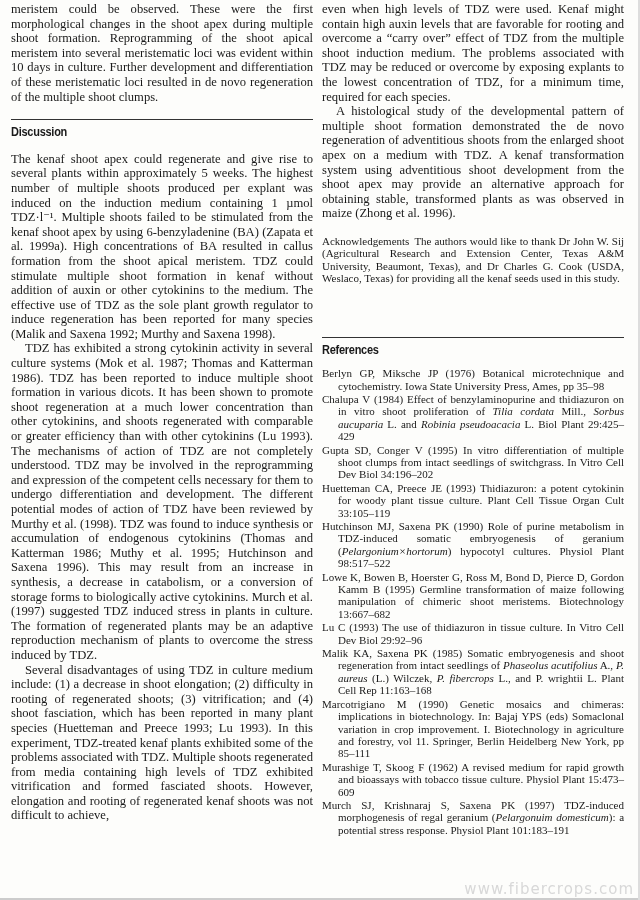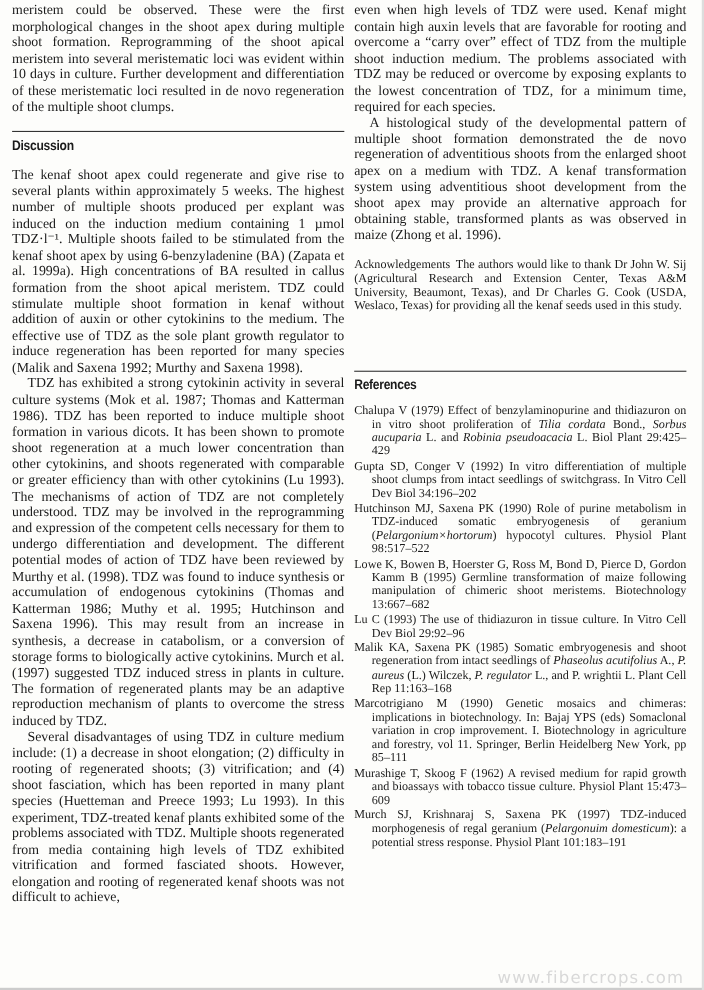--- a/index.html
+++ b/index.html
@@ -11,21 +11,21 @@
   p { margin:0; }
   p.indent { text-indent:14px; }
   .rule { border-top:1.5px solid #333; margin:0; }
   .heading { font-family:"Liberation Sans", "DejaVu Sans", sans-serif; font-weight:bold; font-size:12.5px;
              letter-spacing:-0.3px; margin:5px 0 0 0; transform:scaleX(0.88); transform-origin:left; }
   .ack { font-size:11px; line-height:12.4px; }
   .ack b { font-weight:normal; margin-right:5px; }
   .refs { font-size:11px; line-height:12.4px; }
   .ref { padding-left:16px; text-indent:-16px; margin:0 0 1px 0; }
   .ref i { }
-  .watermark { position:absolute; right:18px; bottom:2px; color:#d8d8d8; font-family:"DejaVu Sans", sans-serif;
+  .watermark { position:absolute; right:6px; bottom:2px; color:#d8d8d8; font-family:"DejaVu Sans", sans-serif;
                font-size:15px; letter-spacing:1px; }
   .bottom-border { position:absolute; left:0; right:0; bottom:0; height:2px; background:#ccc; }
   .right-border { position:absolute; top:0; bottom:0; right:0; width:2px; background:#ddd; }
 </style>
 </head>
 <body>
 
 <div class="col col-left">
   <p>meristem could be observed. These were the first morphological changes in the shoot apex during multiple shoot formation. Reprogramming of the shoot apical meristem into several meristematic loci was evident within 10 days in culture. Further development and differentiation of these meristematic loci resulted in de novo regeneration of the multiple shoot clumps.</p>
   <div style="height:15px"></div>
@@ -40,26 +40,28 @@
 <div class="col col-right">
   <p>even when high levels of TDZ were used. Kenaf might contain high auxin levels that are favorable for rooting and overcome a “carry over” effect of TDZ from the multiple shoot induction medium. The problems associated with TDZ may be reduced or overcome by exposing explants to the lowest concentration of TDZ, for a minimum time, required for each species.</p>
   <p class="indent">A histological study of the developmental pattern of multiple shoot formation demonstrated the de novo regeneration of adventitious shoots from the enlarged shoot apex on a medium with TDZ. A kenaf transformation system using adventitious shoot development from the shoot apex may provide an alternative approach for obtaining stable, transformed plants as was observed in maize (Zhong et al. 1996).</p>
   <div style="height:14px"></div>
   <p class="ack"><b>Acknowledgements</b><span>The authors would like to thank Dr John W. Sij (Agricultural Research and Extension Center, Texas A&amp;M University, Beaumont, Texas), and Dr Charles G. Cook (USDA, Weslaco, Texas) for providing all the kenaf seeds used in this study.</span></p>
   <div style="height:52px"></div>
   <div class="rule"></div>
   <div class="heading">References</div>
   <div style="height:10px"></div>
   <div class="refs">
-    <p class="ref"><span>Chalupa V (1979) Effect of benzylaminopurine and thidiazuron on in vitro shoot proliferation of </span><i>Tilia cordata</i><span> Bond., </span><i>Sorbus aucuparia</i><span> L. and </span><i>Robinia pseudoacacia</i><span> L. Biol Plant 29:425–429</span></p>
-    <p class="ref"><span>Gupta SD, Conger V (1992) In vitro differentiation of multiple shoot clumps from intact seedlings of switchgrass. In Vitro Cell Dev Biol 34:196–202</span></p>
+    <p class="ref"><span>Berlyn GP, Miksche JP (1976) Botanical microtechnique and cytochemistry. Iowa State University Press, Ames, pp 35–98</span></p>
+    <p class="ref"><span>Chalupa V (1984) Effect of benzylaminopurine and thidiazuron on in vitro shoot proliferation of </span><i>Tilia cordata</i><span> Mill., </span><i>Sorbus aucuparia</i><span> L. and </span><i>Robinia pseudoacacia</i><span> L. Biol Plant 29:425–429</span></p>
+    <p class="ref"><span>Gupta SD, Conger V (1995) In vitro differentiation of multiple shoot clumps from intact seedlings of switchgrass. In Vitro Cell Dev Biol 34:196–202</span></p>
+    <p class="ref"><span>Huetteman CA, Preece JE (1993) Thidiazuron: a potent cytokinin for woody plant tissue culture. Plant Cell Tissue Organ Cult 33:105–119</span></p>
     <p class="ref"><span>Hutchinson MJ, Saxena PK (1990) Role of purine metabolism in TDZ-induced somatic embryogenesis of geranium (</span><i>Pelargonium×hortorum</i><span>) hypocotyl cultures. Physiol Plant 98:517–522</span></p>
     <p class="ref"><span>Lowe K, Bowen B, Hoerster G, Ross M, Bond D, Pierce D, Gordon Kamm B (1995) Germline transformation of maize following manipulation of chimeric shoot meristems. Biotechnology 13:667–682</span></p>
     <p class="ref"><span>Lu C (1993) The use of thidiazuron in tissue culture. In Vitro Cell Dev Biol 29:92–96</span></p>
-    <p class="ref"><span>Malik KA, Saxena PK (1985) Somatic embryogenesis and shoot regeneration from intact seedlings of </span><i>Phaseolus acutifolius</i><span> A., </span><i>P. aureus</i><span> (L.) Wilczek, </span><i>P. regulator</i><span> L., and P. wrightii L. Plant Cell Rep 11:163–168</span></p>
+    <p class="ref"><span>Malik KA, Saxena PK (1985) Somatic embryogenesis and shoot regeneration from intact seedlings of </span><i>Phaseolus acutifolius</i><span> A., </span><i>P. aureus</i><span> (L.) Wilczek, </span><i>P. fibercrops</i><span> L., and P. wrightii L. Plant Cell Rep 11:163–168</span></p>
     <p class="ref"><span>Marcotrigiano M (1990) Genetic mosaics and chimeras: implications in biotechnology. In: Bajaj YPS (eds) Somaclonal variation in crop improvement. I. Biotechnology in agriculture and forestry, vol 11. Springer, Berlin Heidelberg New York, pp 85–111</span></p>
     <p class="ref"><span>Murashige T, Skoog F (1962) A revised medium for rapid growth and bioassays with tobacco tissue culture. Physiol Plant 15:473–609</span></p>
     <p class="ref"><span>Murch SJ, Krishnaraj S, Saxena PK (1997) TDZ-induced morphogenesis of regal geranium (</span><i>Pelargonuim domesticum</i><span>): a potential stress response. Physiol Plant 101:183–191</span></p>
   </div>
 </div>
 
 <div class="watermark">www.fibercrops.com</div>
 <div class="bottom-border"></div>
 <div class="right-border"></div>
 

